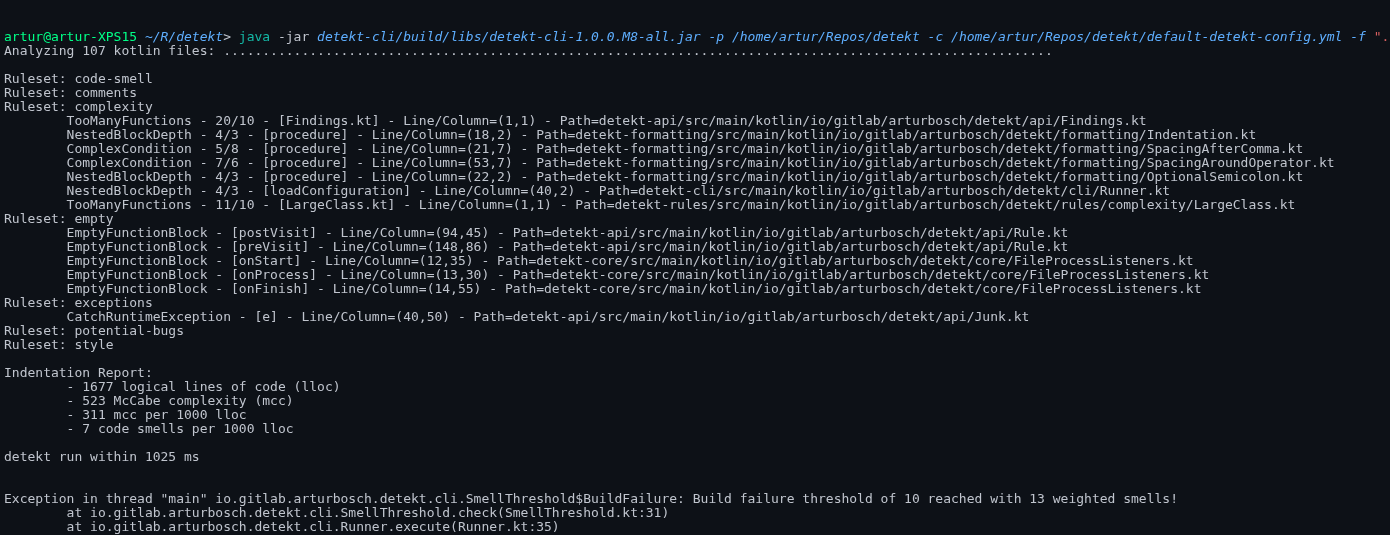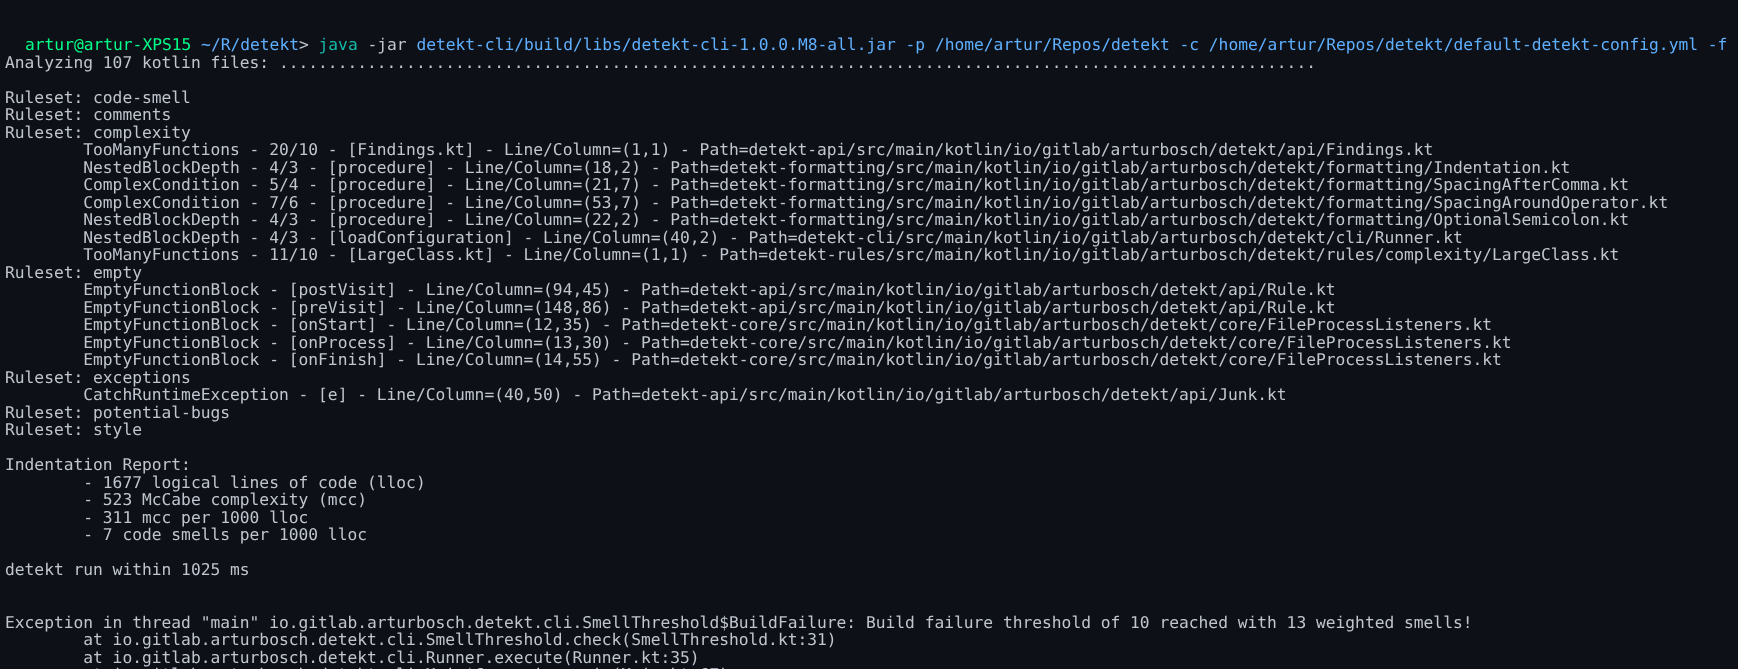--- a/index.html
+++ b/index.html
@@ -11,37 +11,37 @@
     font-size: 13px;
     line-height: 14px;
     white-space: pre;
     width: 1390px;
     height: 535px;
     overflow: hidden;
   }
   .terminal {
     padding: 2px 4px;
   }
-  .green { color: #00ff87; margin-left: 16px; }
-  .blue  { color: #5fafff; }
+  .green { color: #00ff87; }
+  .blue  { color: #5fafff; font-style: italic; }
   .yellow{ color: #14b8a6; }
   .red   { color: #d75f5f; }
   .gray  { color: #c0c5ce; }
 </style>
 </head>
 <body>
 <div class="terminal"><span class="green">artur@artur-XPS15</span><span class="gray"> </span><span class="blue">~/R/detekt</span><span class="gray">&gt;</span><span class="gray"> </span><span class="yellow">java</span><span class="gray"> </span><span class="gray">-jar</span><span class="gray"> </span><span class="blue">detekt-cli/build/libs/detekt-cli-1.0.0.M8-all.jar -p /home/artur/Repos/detekt -c /home/artur/Repos/detekt/default-detekt-config.yml</span><span class="gray"> </span><span class="blue">-f</span><span class="gray"> </span><span class="red">".*/test/.*"</span>
 <span class="gray">Analyzing 107 kotlin files: ..........................................................................................................</span>
 <span> </span>
 <span class="gray">Ruleset: code-smell</span>
 <span class="gray">Ruleset: comments</span>
 <span class="gray">Ruleset: complexity</span>
 <span class="gray">        TooManyFunctions - 20/10 - [Findings.kt] - Line/Column=(1,1) - Path=detekt-api/src/main/kotlin/io/gitlab/arturbosch/detekt/api/Findings.kt</span>
 <span class="gray">        NestedBlockDepth - 4/3 - [procedure] - Line/Column=(18,2) - Path=detekt-formatting/src/main/kotlin/io/gitlab/arturbosch/detekt/formatting/Indentation.kt</span>
-<span class="gray">        ComplexCondition - 5/4 - [procedure] - Line/Column=(21,7) - Path=detekt-formatting/src/main/kotlin/io/gitlab/arturbosch/detekt/formatting/SpacingAfterComma.kt</span>
+<span class="gray">        ComplexCondition - 5/8 - [procedure] - Line/Column=(21,7) - Path=detekt-formatting/src/main/kotlin/io/gitlab/arturbosch/detekt/formatting/SpacingAfterComma.kt</span>
 <span class="gray">        ComplexCondition - 7/6 - [procedure] - Line/Column=(53,7) - Path=detekt-formatting/src/main/kotlin/io/gitlab/arturbosch/detekt/formatting/SpacingAroundOperator.kt</span>
 <span class="gray">        NestedBlockDepth - 4/3 - [procedure] - Line/Column=(22,2) - Path=detekt-formatting/src/main/kotlin/io/gitlab/arturbosch/detekt/formatting/OptionalSemicolon.kt</span>
 <span class="gray">        NestedBlockDepth - 4/3 - [loadConfiguration] - Line/Column=(40,2) - Path=detekt-cli/src/main/kotlin/io/gitlab/arturbosch/detekt/cli/Runner.kt</span>
 <span class="gray">        TooManyFunctions - 11/10 - [LargeClass.kt] - Line/Column=(1,1) - Path=detekt-rules/src/main/kotlin/io/gitlab/arturbosch/detekt/rules/complexity/LargeClass.kt</span>
 <span class="gray">Ruleset: empty</span>
 <span class="gray">        EmptyFunctionBlock - [postVisit] - Line/Column=(94,45) - Path=detekt-api/src/main/kotlin/io/gitlab/arturbosch/detekt/api/Rule.kt</span>
 <span class="gray">        EmptyFunctionBlock - [preVisit] - Line/Column=(148,86) - Path=detekt-api/src/main/kotlin/io/gitlab/arturbosch/detekt/api/Rule.kt</span>
 <span class="gray">        EmptyFunctionBlock - [onStart] - Line/Column=(12,35) - Path=detekt-core/src/main/kotlin/io/gitlab/arturbosch/detekt/core/FileProcessListeners.kt</span>
 <span class="gray">        EmptyFunctionBlock - [onProcess] - Line/Column=(13,30) - Path=detekt-core/src/main/kotlin/io/gitlab/arturbosch/detekt/core/FileProcessListeners.kt</span>
 <span class="gray">        EmptyFunctionBlock - [onFinish] - Line/Column=(14,55) - Path=detekt-core/src/main/kotlin/io/gitlab/arturbosch/detekt/core/FileProcessListeners.kt</span>

